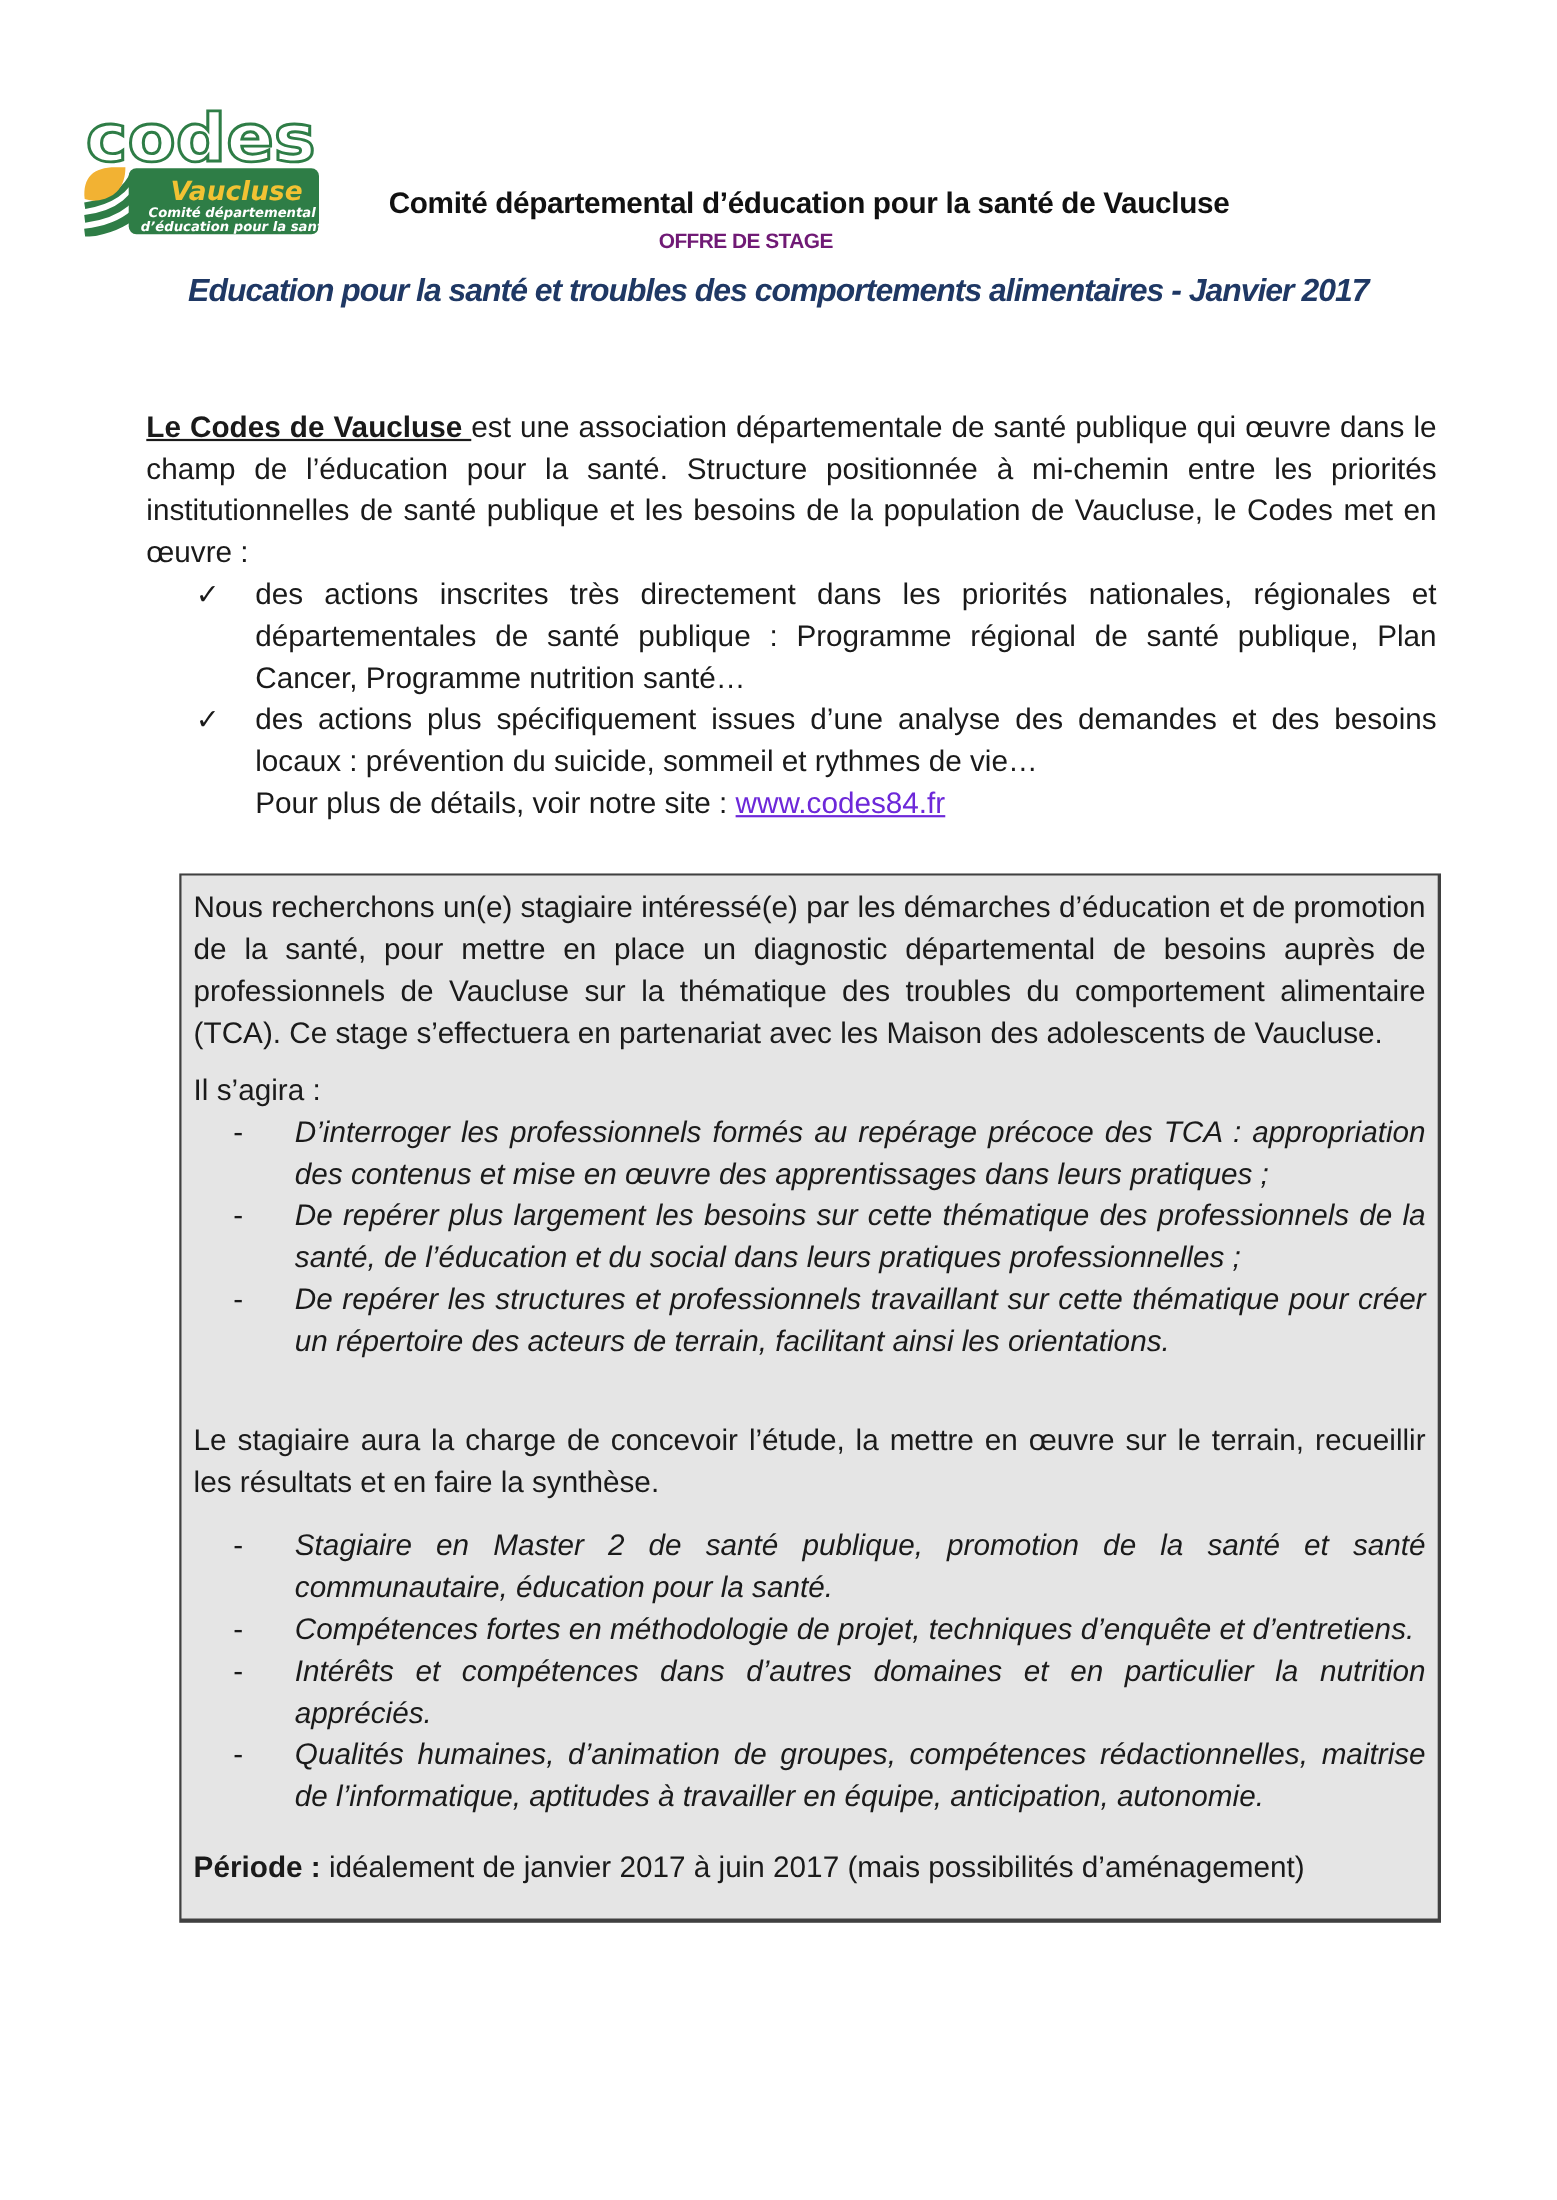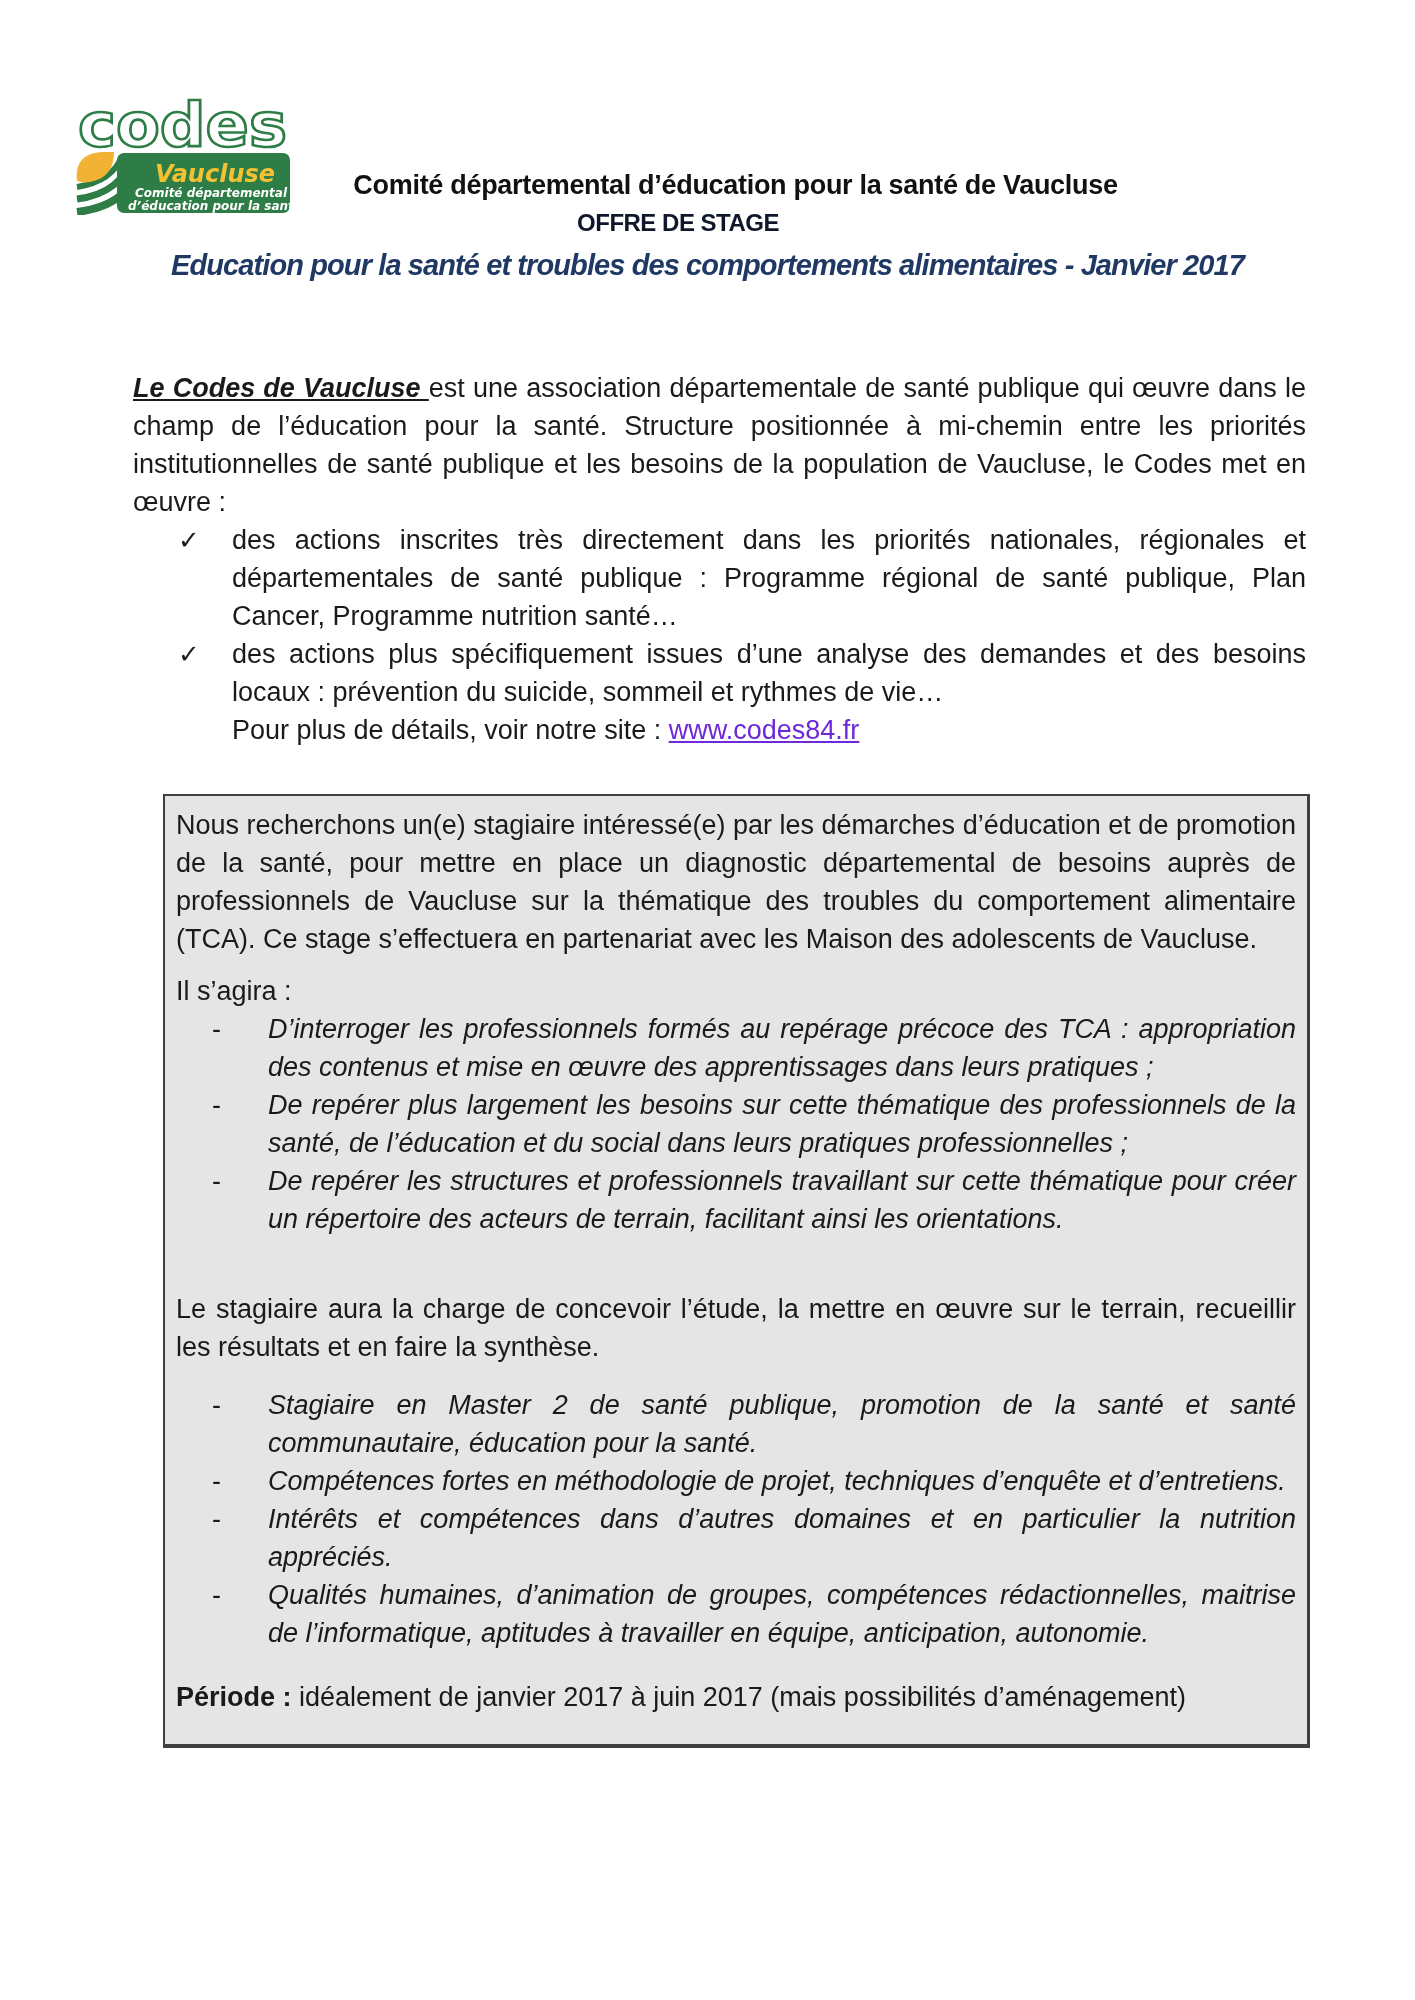--- a/index.html
+++ b/index.html
@@ -33,37 +33,37 @@
   }
 
   
   .h-org {
     position:absolute; top:170px; left:44px; width:1383px;
     text-align:center; font-size:27px; font-weight:bold; letter-spacing:-0.3px;
     color:#111;
   }
   .h-offre {
     position:absolute; top:209px; left:0; width:1356px;
-    text-align:center; font-size:24px; font-weight:bold; letter-spacing:-0.5px;
-    color:#0f172a;
+    text-align:center; font-size:19px; font-weight:bold; letter-spacing:-0.5px;
+    color:#701a75;
   }
   .h-sub {
     position:absolute; top:249px; left:0; width:1415px;
     text-align:center; font-size:29px; font-weight:bold; font-style:italic;
     letter-spacing:-0.9px; color:#1f3864;
   }
 
   
   .content {
     position:absolute; left:133px; top:369px; width:1173px;
     font-size:27px; line-height:38px;
   }
   .justify { text-align:justify; }
   .bold { font-weight:bold; }
-  .intro-lead { font-weight:bold; text-decoration:underline;font-style:italic; }
+  .intro-lead { font-weight:bold; text-decoration:underline; }
 
   .checklist { margin:0; }
   .check-item { position:relative; padding-left:99px; }
   .check-marker {
     position:absolute; left:45px; top:0;
     font-size:26px; color:#1a1a1a;
   }
   .check-text { display:block; text-align:justify; }
 
   .more-info { margin-left:99px; }

